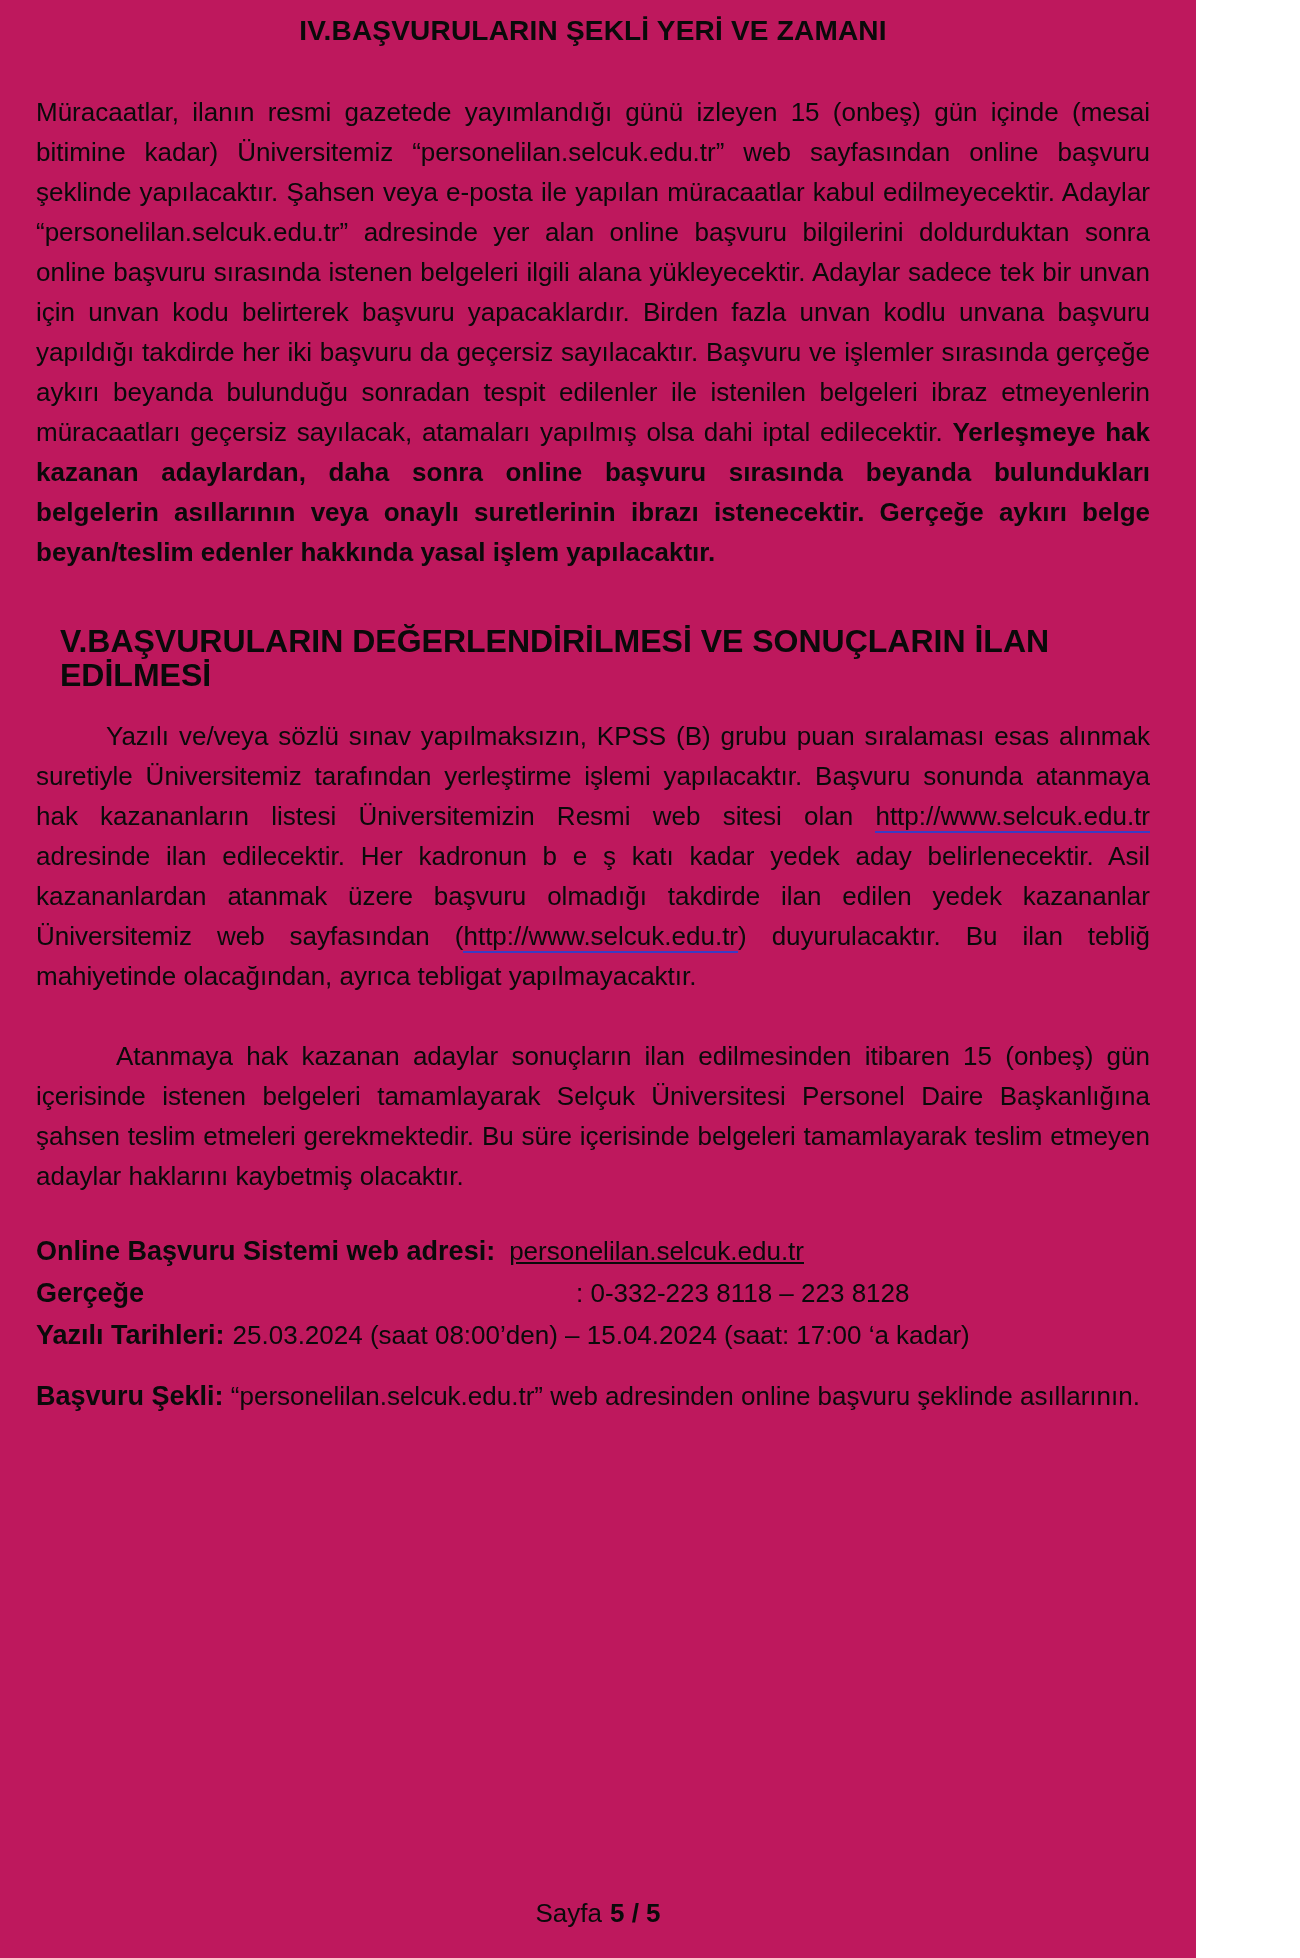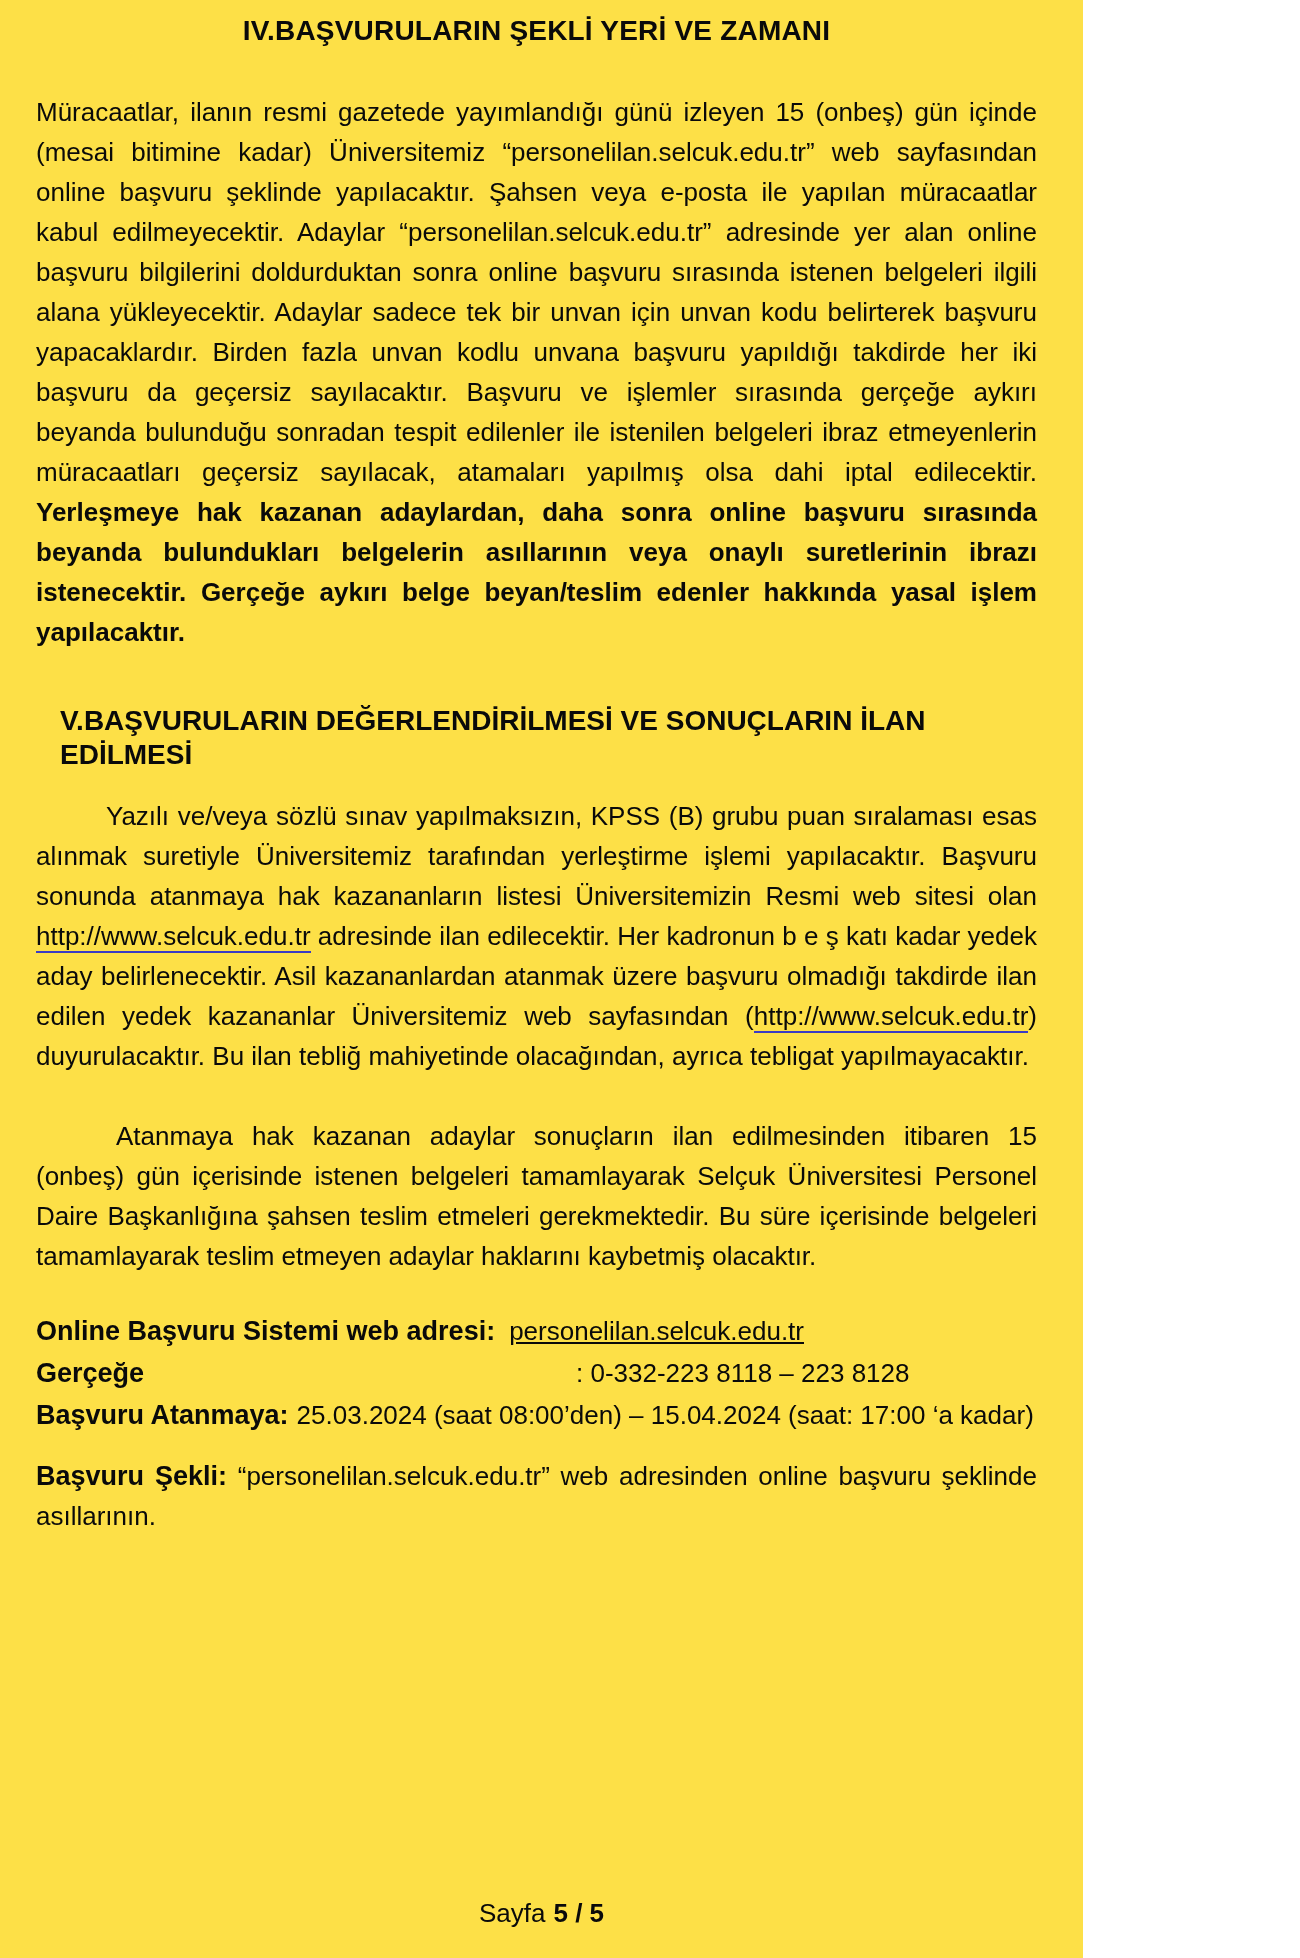--- a/index.html
+++ b/index.html
@@ -2,23 +2,23 @@
 <html lang="tr"><head>
 <meta charset="utf-8">
 <style>
   html, body {
     margin: 0;
     padding: 0;
     background: #ffffff;
   }
   .page {
     position: relative;
-    width: 1083px;
+    width: 1196px;
     height: 1958px;
-    background: #fde047;
+    background: #be185d;
     box-sizing: border-box;
     padding: 14px 46px 0 36px;
     font-family: "Liberation Sans", "DejaVu Sans", sans-serif;
     font-size: 26px;
     line-height: 40px;
     color: #0a0a0a;
     overflow: hidden;
   }
   .title-iv {
     text-align: center;
@@ -29,21 +29,21 @@
     letter-spacing: 0.2px;
   }
   .para-1 {
     margin: 0;
     text-align: justify;
   }
   .para-1 strong {
     font-weight: 700;
   }
   .title-v {
-    font-size: 28px;
+    font-size: 32px;
     font-weight: 700;
     line-height: 34px;
     margin: 52px 0 0 24px;
   }
   .para-2 {
     margin: 24px 0 0 0;
     text-align: justify;
     text-indent: 70px;
   }
   .para-3 {
@@ -122,21 +122,21 @@
   <p class="para-3">Atanmaya hak kazanan adaylar sonuçların ilan edilmesinden itibaren 15 (onbeş) gün içerisinde istenen belgeleri tamamlayarak Selçuk Üniversitesi Personel Daire Başkanlığına şahsen teslim etmeleri gerekmektedir. Bu süre içerisinde belgeleri tamamlayarak teslim etmeyen adaylar haklarını kaybetmiş olacaktır.</p>
 
   <div class="info-block">
     <div class="info-line">
       <span class="info-label">Online Başvuru Sistemi web adresi:</span><span class="info-value info-value-gap">personelilan.selcuk.edu.tr</span>
     </div>
     <div class="info-line">
       <span class="info-label-fixed">Gerçeğe</span><span class="info-value">: 0-332-223 8118 – 223 8128</span>
     </div>
     <div class="info-line">
-      <span class="info-label">Başvuru Atanmaya:</span><span class="info-value info-value-sm-gap">25.03.2024 (saat 08:00’den) – 15.04.2024 (saat: 17:00 ‘a kadar)</span>
+      <span class="info-label">Yazılı Tarihleri:</span><span class="info-value info-value-sm-gap">25.03.2024 (saat 08:00’den) – 15.04.2024 (saat: 17:00 ‘a kadar)</span>
     </div>
   </div>
 
   <p class="para-method"><span class="info-label">Başvuru Şekli:</span><span> “personelilan.selcuk.edu.tr” web adresinden online başvuru şeklinde asıllarının.</span></p>
 
   <div class="footer">
     <span>Sayfa</span><strong>5 / 5</strong>
   </div>
 
 </div>

